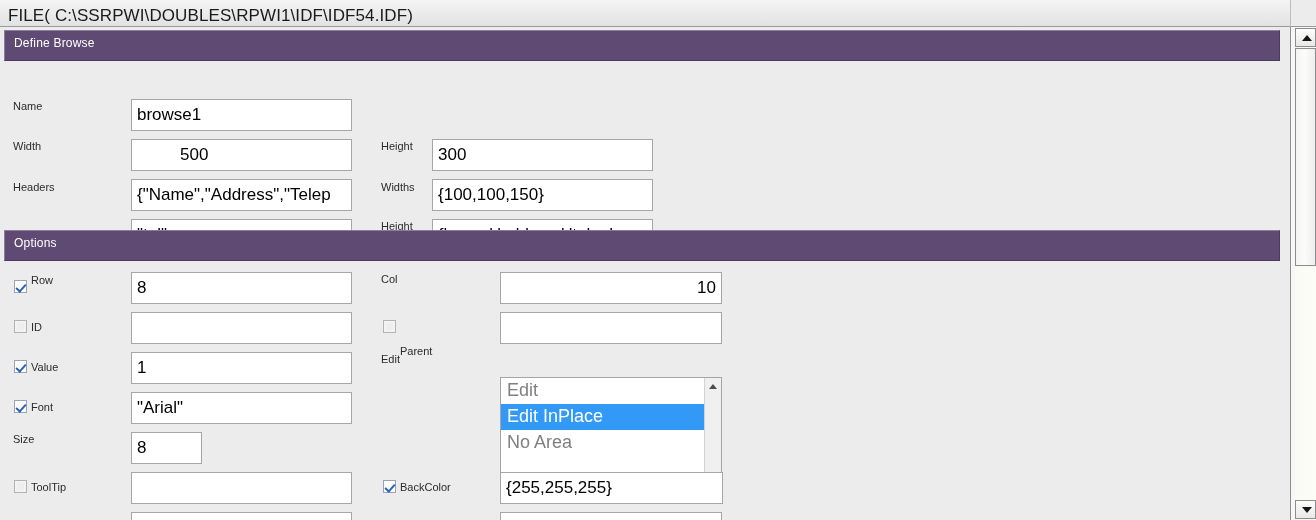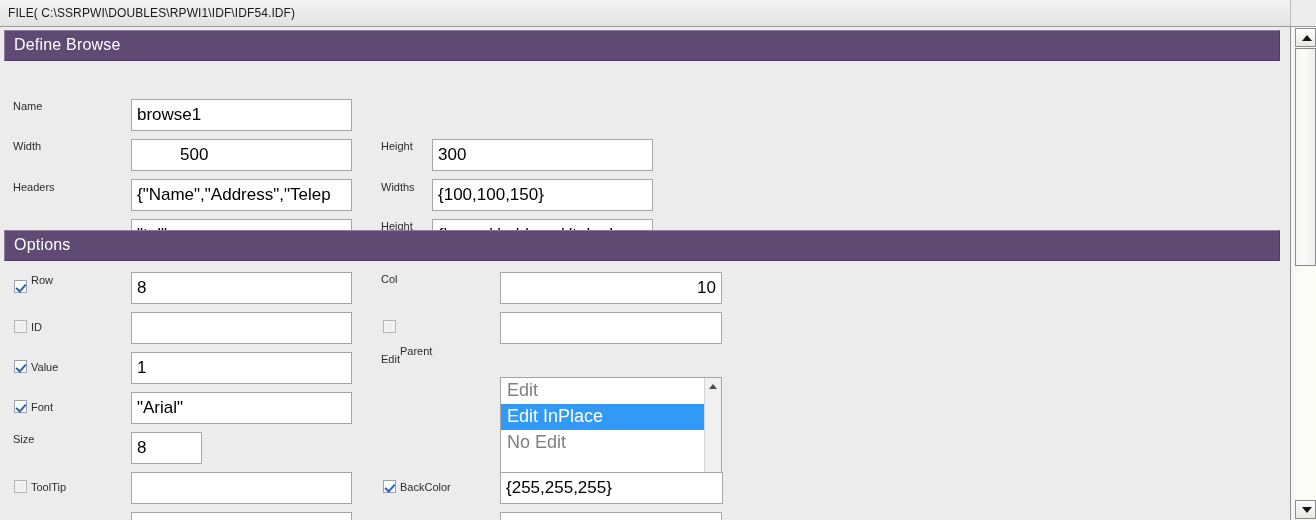--- a/index.html
+++ b/index.html
@@ -23,21 +23,21 @@
   .filebar {
     position: absolute;
     left: 0; top: 0;
     width: 1316px; height: 27px;
     background: linear-gradient(to bottom, #f4f4f4 0%, #eaeaea 55%, #e2e2e2 100%);
     border-bottom: 1px solid #9a9a9a;
   }
   .filebar-text {
     position: absolute;
     left: 8px; top: 6px;
-    font-size: 12px;
+    font-size: 17px;
     color: #1a1a1a;
     letter-spacing: 0.1px;
     white-space: pre;
   }
 
   
   .viewport {
     position: absolute;
     left: 0; top: 27px;
     width: 1290px;
@@ -55,21 +55,21 @@
     background: #5e4a72;
     border-top: 1px solid #8d7c9c;
     border-left: 1px solid #8d7c9c;
     border-right: 1px solid #4c3b5c;
     border-bottom: 1px solid #4c3b5c;
   }
   .section-head .title {
     position: absolute;
     left: 9px; top: 5px;
     color: #ffffff;
-    font-size: 16px;
+    font-size: 12px;
     font-weight: normal;
     letter-spacing: 0.2px;
     white-space: nowrap;
   }
   #head-define { top: 3px; }
   #head-options { top: 203px; }
 
   
   .lbl {
     position: absolute;
@@ -270,21 +270,21 @@
     <div class="tinput" style="left:500px; top:285px; width:222px;"></div>
 
     <div class="cbox on" style="left:14px; top:333px;"></div>
     <div class="lbl" style="left:31px; top:334px;">Value</div>
     <div class="tinput" style="left:131px; top:325px; width:221px;">1</div>
     <div class="lbl" style="left:381px; top:326px;">Edit</div>
 
     <div class="listbox">
       <div class="opt">Edit</div>
       <div class="opt sel">Edit InPlace</div>
-      <div class="opt">No Edit</div>
+      <div class="opt">No Area</div>
       <div class="lb-scroll">
         <div class="lb-arrow up">
             <span class="tri up"></span>
           </div>
         <div class="lb-arrow dn">
             <span class="tri dn"></span>
           </div>
       </div>
     </div>
 

